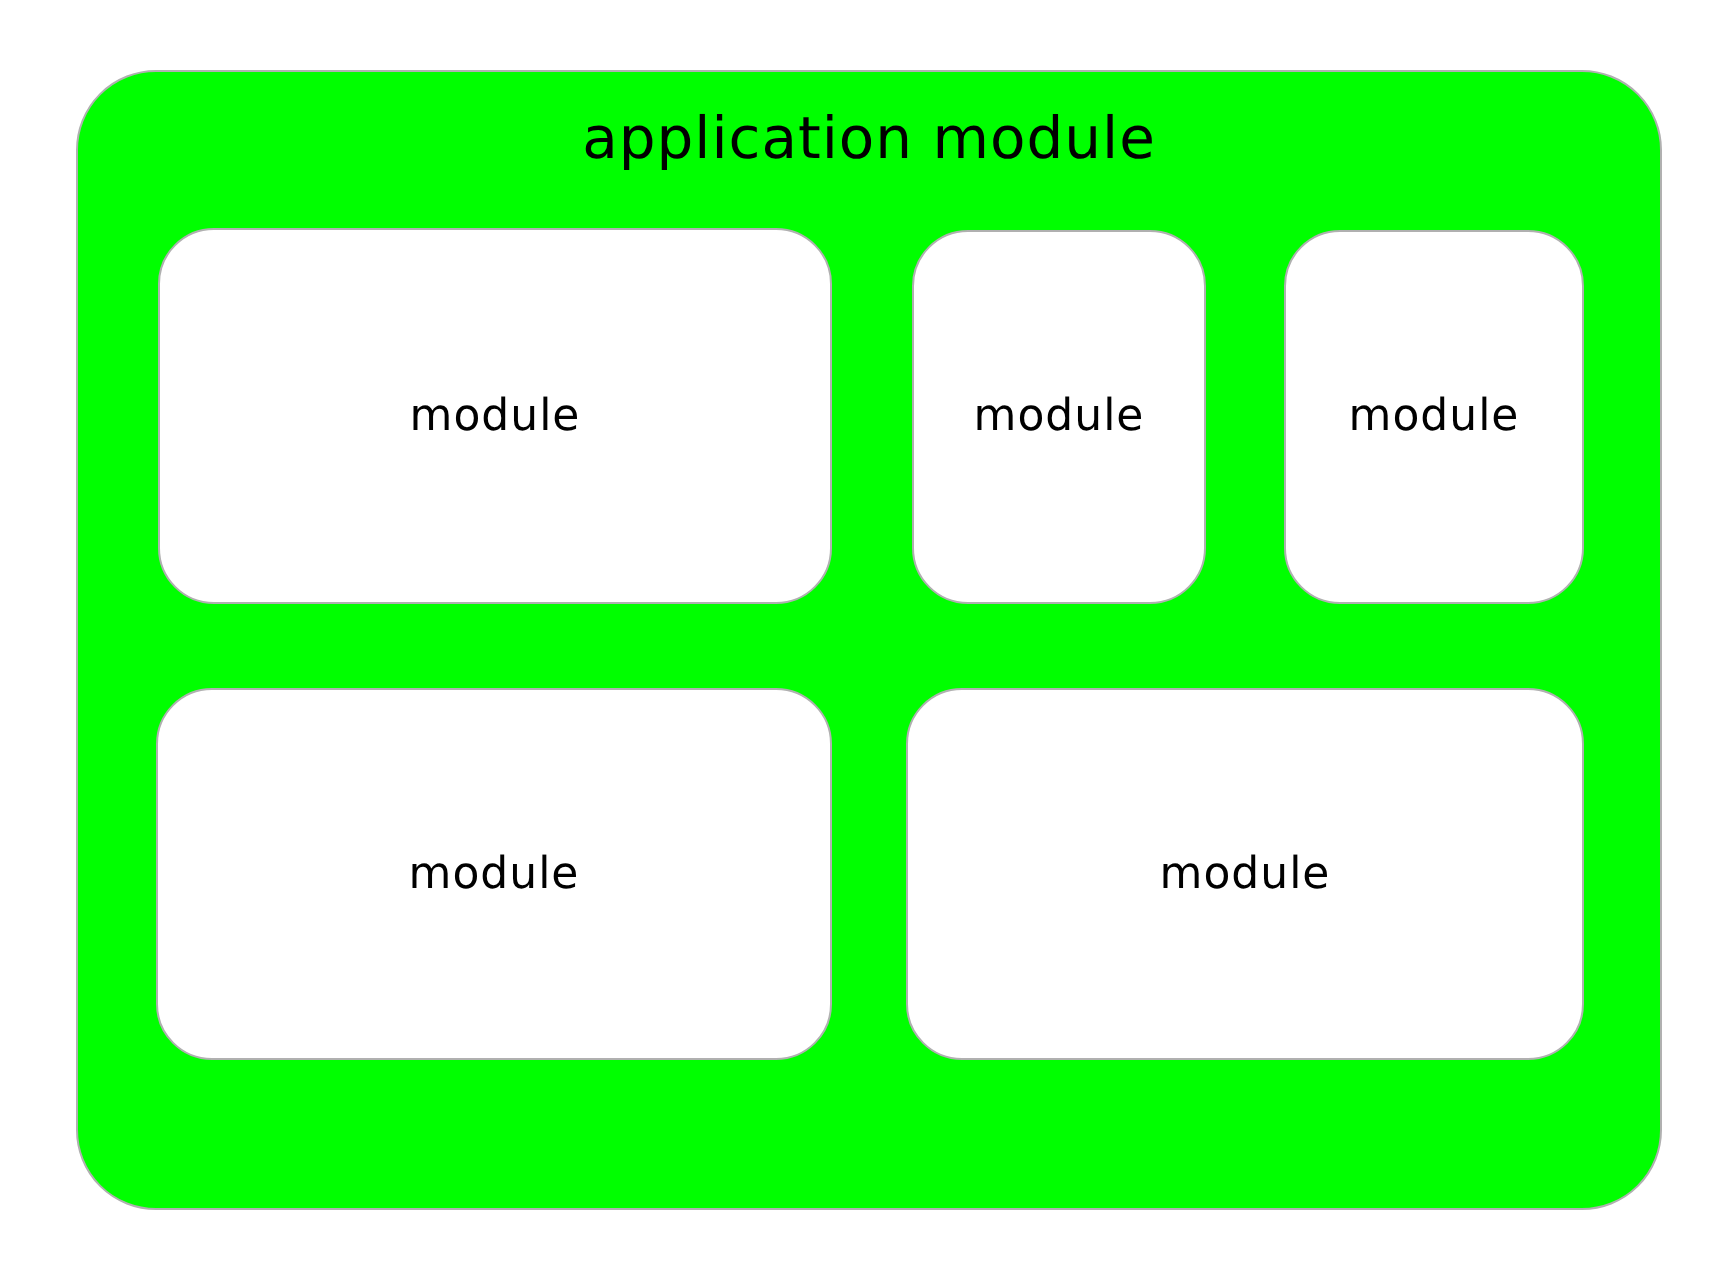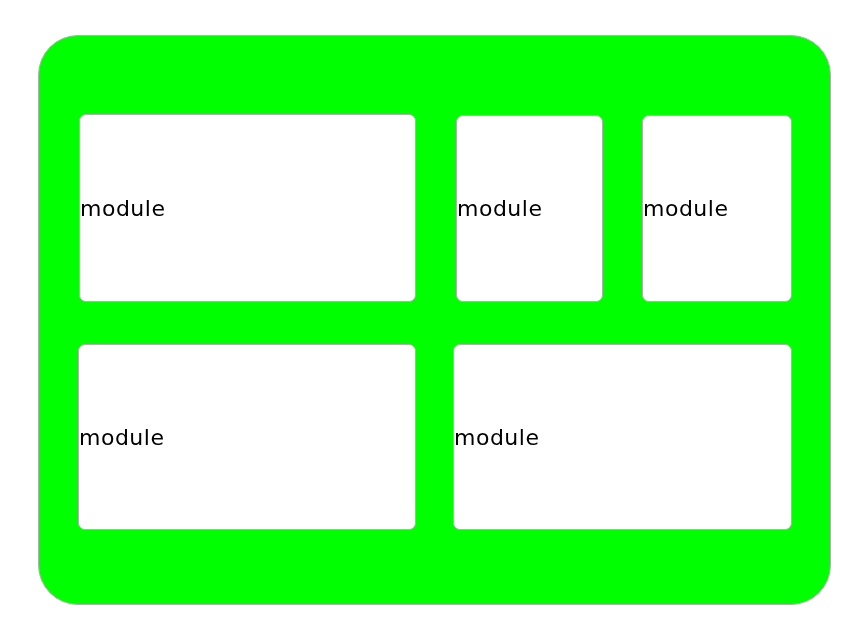--- a/index.html
+++ b/index.html
@@ -33,44 +33,45 @@
     width: 100%;
     text-align: center;
     font-size: 29px;
     color: var(--text, #000000);
     letter-spacing: 0.5px;
   }
   .module {
     position: absolute;
     background: var(--module-fill, #ffffff);
     border: 1.5px solid var(--border, #b0b0b0);
-    border-radius: 7px;
+    border-radius: 28px;
     box-sizing: border-box;
     display: flex;
     align-items: center;
-    justify-content: flex-start;
+    justify-content: center;
   }
   .module span {
     font-size: 22px;
     color: var(--text, #000000);
     letter-spacing: 0.5px;
   }
   
   .box-1 { left: 40px;  top: 78px;  width: 337px; height: 188px; }
   .box-2 { left: 417px; top: 79px;  width: 147px; height: 187px; }
   .box-3 { left: 603px; top: 79px;  width: 150px; height: 187px; }
   
   .box-4 { left: 39px;  top: 308px; width: 338px; height: 186px; }
   .box-5 { left: 414px; top: 308px; width: 339px; height: 186px; }
 </style>
 </head>
 <body style="--container-fill: #00ff00; --module-fill: #ffffff; --border: #b0b0b0; --text: #000000;">
 
 <div class="canvas">
   <div class="container">
+    <div class="container-title">application module</div>
 
     <div class="module box-1">
       <span>module</span>
     </div>
 
     <div class="module box-2">
       <span>module</span>
     </div>
 
     <div class="module box-3">

